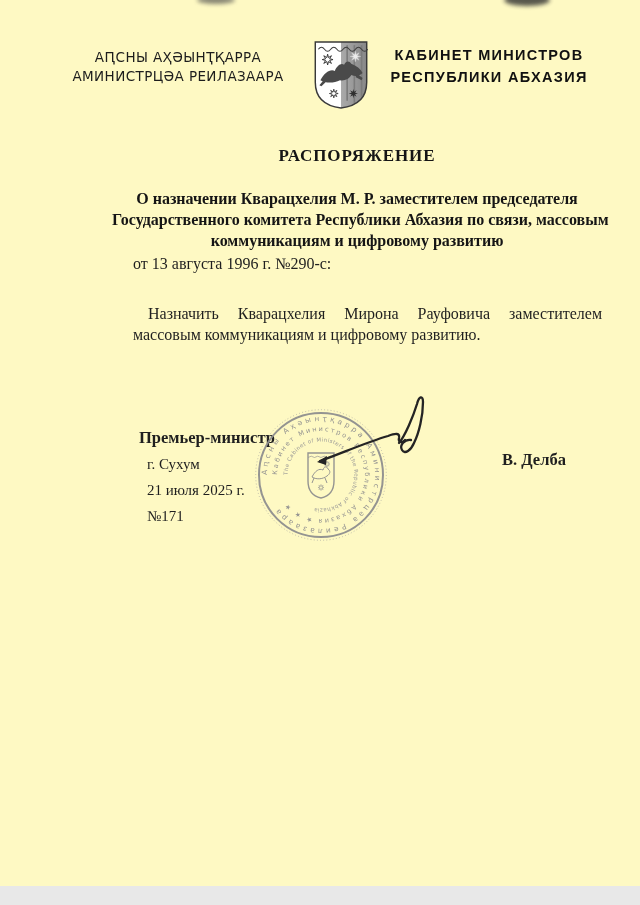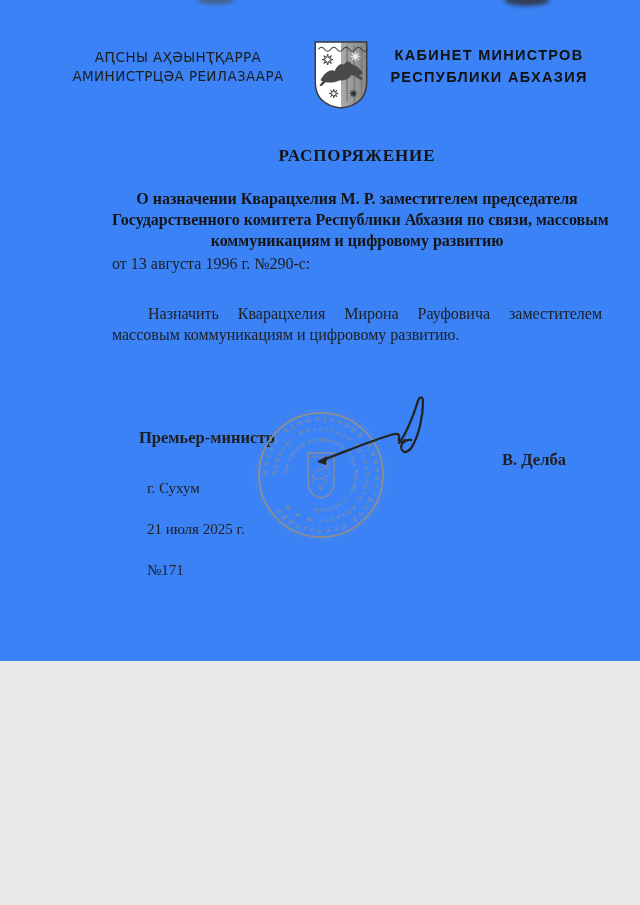--- a/index.html
+++ b/index.html
@@ -1,18 +1,18 @@
 <!DOCTYPE html>
 <html><head>
 <meta charset="utf-8">
 <style>
   html,body { margin:0; padding:0; background:#e8e8e8; }
   .page {
-    position:relative; width:640px; height:661px; margin:0 auto;
-    background:#3b82f6; overflow:hidden;
+    position:relative; width:640px; height:886px; margin:0 auto;
+    background:#fef9c3; overflow:hidden;
     font-family:"Liberation Serif", serif; color:#1f1f1f;
   }
 
   
   .smudge { position:absolute; border-radius:50%; filter:blur(2px); }
   .smudge-1 { left:197px; top:-4px; width:38px; height:8px; background:#4a4a4a; opacity:.65; }
   .smudge-2 { left:504px; top:-6px; width:46px; height:12px; background:#2f2f2f; opacity:.8; }
 
   
   .lh-left {
@@ -36,28 +36,28 @@
     position:absolute; left:112px; top:188px; width:490px;
     font-weight:700; font-size:16px; line-height:21px; color:#151515;
   }
   .centered .tline { text-align:center; text-align-last:center; white-space:nowrap; }
 
   
   .para { position:absolute; left:112px; width:490px; font-size:16px; line-height:21px; }
   .para-1 { top:253px; }
   .para-2 { top:303px; }
   .para .tline { white-space:nowrap; text-align:justify; text-align-last:justify; }
-  .para .tline.last { text-align-last:left; }
+  .para .tline.last { text-align-last:left;margin-left:21px; }
   .para .tline.first { text-indent:36px; }
 
   
   .sig-post { position:absolute; left:139px; top:428px; font-size:16.5px; font-weight:700; }
   .sig-name { position:absolute; left:502px; top:428px; font-size:16.5px; font-weight:700;margin-top:22px; }
   .requisites { position:absolute; left:147px; top:456px; font-size:15px; }
-  .requisites > div { height:17px; line-height:17px; margin-bottom:9px;margin-top:24px; }
+  .requisites > div { height:17px; line-height:17px; margin-bottom:9px; }
 
   
   .seal { position:absolute; left:251px; top:405px; width:140px; height:140px; opacity:.95; }
   .autograph { position:absolute; left:295px; top:388px; width:150px; height:85px; }
 </style>
 </head>
 <body>
 
 <div class="page">
 

